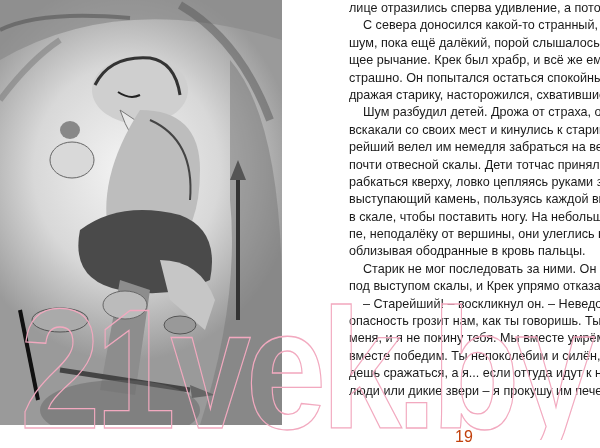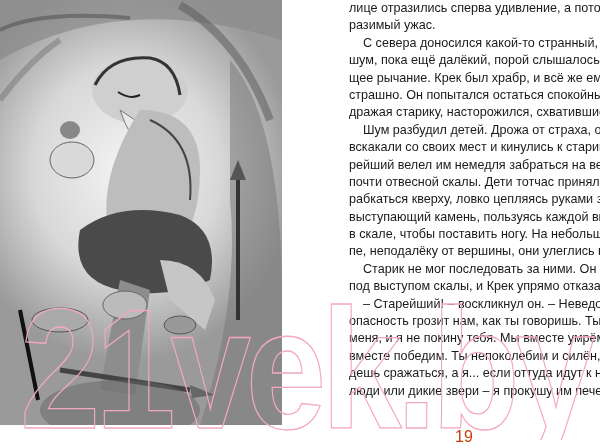--- a/index.html
+++ b/index.html
@@ -54,34 +54,34 @@
     <ellipse cx="60" cy="320" rx="28" ry="12" fill="#aaa" stroke="#555"></ellipse>
     <ellipse cx="125" cy="305" rx="22" ry="14" fill="#bbb" stroke="#666"></ellipse>
     <ellipse cx="180" cy="325" rx="16" ry="9" fill="#999" stroke="#555"></ellipse>
 
     <ellipse cx="120" cy="410" rx="80" ry="30" fill="#666" opacity="0.5"></ellipse>
   </svg>
 </div>
 
 <div class="text-col" id="textcol">
     <span class="line">лице отразились сперва удивление, а потом невы-</span>
-    <span class="line last">разимый ужас.</span>
     <span class="line indent">С севера доносился какой-то странный, неясный</span>
     <span class="line">шум, пока ещё далёкий, порой слышалось ужасаю-</span>
     <span class="line">щее рычание. Крек был храбр, и всё же ему стало</span>
     <span class="line">страшно. Он попытался остаться спокойным и, по-</span>
     <span class="line">дражая старику, насторожился, схватившись рукой</span>
     <span class="line indent">Шум разбудил детей. Дрожа от страха, они по-</span>
     <span class="line">вскакали со своих мест и кинулись к старику. Ста-</span>
     <span class="line">рейший велел им немедля забраться на вершину</span>
     <span class="line">почти отвесной скалы. Дети тотчас принялись ка-</span>
     <span class="line">рабкаться кверху, ловко цепляясь руками за каждый</span>
     <span class="line">выступающий камень, пользуясь каждой выбоиной</span>
     <span class="line">в скале, чтобы поставить ногу. На небольшом усту-</span>
     <span class="line">пе, неподалёку от вершины, они улеглись на живот,</span>
+    <span class="line last">облизывая ободранные в кровь пальцы.</span>
     <span class="line indent">Старик не мог последовать за ними. Он остался</span>
     <span class="line">под выступом скалы, и Крек упрямо отказался по-</span>
     <span class="line indent">– Старейший! – воскликнул он. – Неведомая</span>
     <span class="line">опасность грозит нам, как ты говоришь. Ты любишь</span>
     <span class="line">меня, и я не покину тебя. Мы вместе умрём или</span>
     <span class="line">вместе победим. Ты непоколебим и силён, ты бу-</span>
     <span class="line">дешь сражаться, а я... если оттуда идут к нам злые</span>
     <span class="line last">люди или дикие звери – я прокушу им печень.</span>
   </div>
 

